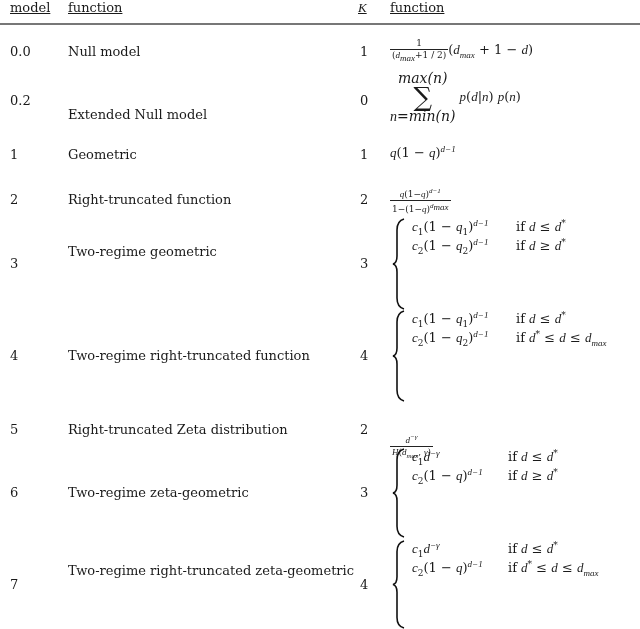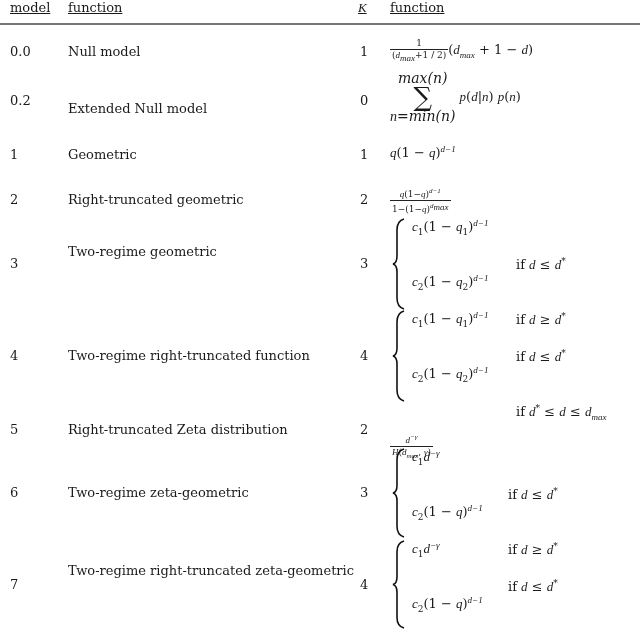--- a/index.html
+++ b/index.html
@@ -22,21 +22,21 @@
   .frac .den { border-top:1px solid #222; padding:0 2px; }
   .sum { display:inline-flex; flex-direction:column; align-items:center; vertical-align:middle; line-height:12px; }
   .sum .lim { font-size:14px; font-style:italic; }
   .sum .sig { font-size:26px; line-height:26px; }
   .cases { position:absolute; left:392px; display:flex; align-items:stretch; }
   .brace { width:14px; position:relative; }
   .brace svg { position:absolute; left:0; top:0; width:14px; height:100%; }
   .case-rows { display:flex; flex-direction:column; justify-content:flex-start; padding-left:6px; }
   .case-row { display:flex; }
   .case-expr { display:inline-block; }
-  .case-cond { display:inline-block;margin-top:38px; }
+  .case-cond { display:inline-block; }
 </style>
 </head>
 <body>
 
 <div class="hdr cell model" style="top:0">model</div>
 <div class="hdr cell func" style="top:0">function</div>
 <div class="hdr cell k m" style="top:0;left:358px">K</div>
 <div class="hdr cell eq" style="top:0">function</div>
 <div class="rule"></div>
 
@@ -44,40 +44,40 @@
 <div class="cell func" style="top:44px">Null model</div>
 <div class="cell k" style="top:44px">1</div>
 <div class="cell eq" style="top:38px">
   <span class="frac">
       <span class="num">1</span>
       <span class="den">(<i>d<sub>max</sub></i>+1 / 2)</span>
     </span>(<i>d</i><sub class="m">max</sub> + 1 − <i>d</i>)
 </div>
 
 <div class="cell model" style="top:93px">0.2</div>
-<div class="cell func" style="top:101px">Extended Null model</div>
+<div class="cell func" style="top:107px">Extended Null model</div>
 <div class="cell k" style="top:93px">0</div>
 <div class="cell eq" style="top:72px">
   <span class="sum">
       <span class="lim">max(n)</span>
       <span class="sig">∑</span>
       <span class="lim"><i>n</i>=min(n)</span>
     </span>
   <i>p</i>(<i>d</i>|<i>n</i>) <i>p</i>(<i>n</i>)
 </div>
 
 <div class="cell model" style="top:147px">1</div>
 <div class="cell func" style="top:147px">Geometric</div>
 <div class="cell k" style="top:147px">1</div>
 <div class="cell eq" style="top:144px">
   <i>q</i>(1 − <i>q</i>)<sup class="m">d−1</sup>
 </div>
 
 <div class="cell model" style="top:192px">2</div>
-<div class="cell func" style="top:192px">Right-truncated geometric</div>
+<div class="cell func" style="top:192px">Right-truncated function</div>
 <div class="cell k" style="top:192px">2</div>
 <div class="cell eq" style="top:186px">
   <span class="frac">
       <span class="num"><i>q</i>(1−<i>q</i>)<sup class="m" style="font-size:7px">d−1</sup></span>
       <span class="den">1−(1−<i>q</i>)<sup class="m" style="font-size:7px">d<sub>max</sub></sup></span>
     </span>
 </div>
 
 <div class="cell model" style="top:256px">3</div>
 <div class="cell func" style="top:244px">Two-regime geometric</div>

